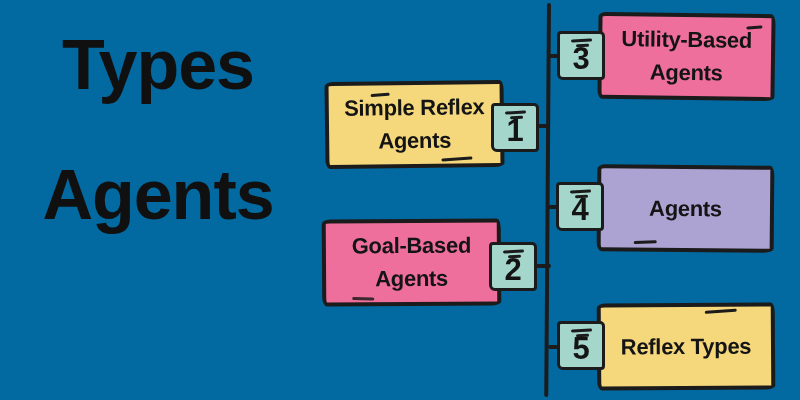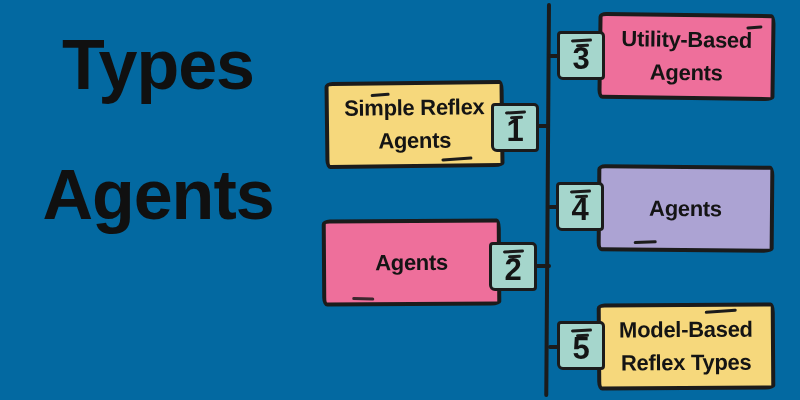--- a/index.html
+++ b/index.html
@@ -143,37 +143,37 @@
 
   <div class="agent-box box1">
     <span class="dash d1"></span>
     <span class="dash d2"></span>
     <div class="lbl">Simple Reflex</div>
     <div class="lbl">Agents</div>
   </div>
 
   <div class="agent-box box2">
     <span class="dash d1"></span>
+    <div class="lbl">Goal-Based</div>
     <div class="lbl">Agents</div>
   </div>
 
   <div class="agent-box box3">
     <span class="dash d1"></span>
     <div class="lbl">Utility-Based</div>
     <div class="lbl">Agents</div>
   </div>
 
   <div class="agent-box box4">
     <span class="dash d1"></span>
     <div class="lbl">Agents</div>
   </div>
 
   <div class="agent-box box5">
     <span class="dash d1"></span>
-    <div class="lbl">Model-Based</div>
     <div class="lbl">Reflex Types</div>
   </div>
 
   <div class="num-badge num1">
     <span class="dash bdash bd1"></span>
     <span class="dash bdash bd2"></span>
     <span>1</span>
   </div>
   <div class="num-badge num2">
     <span class="dash bdash bd1"></span>

